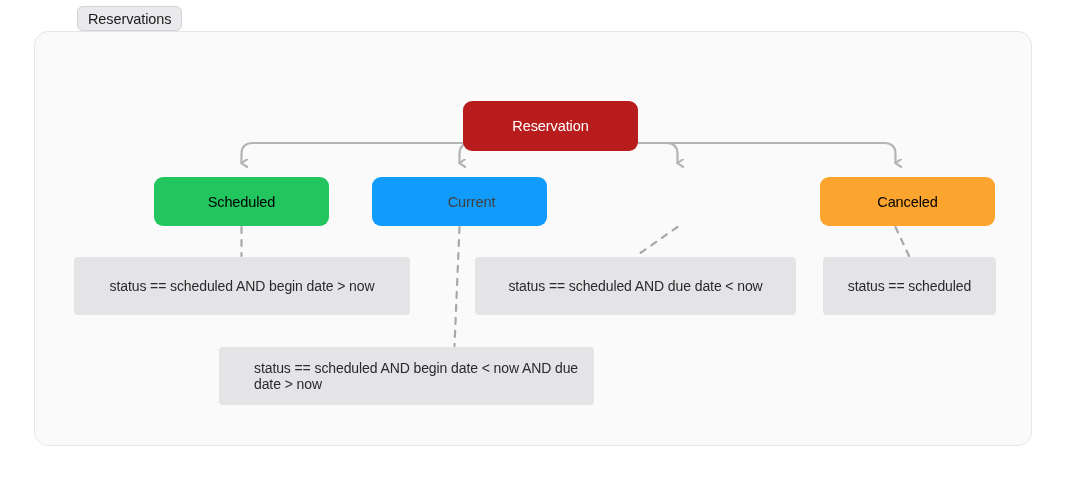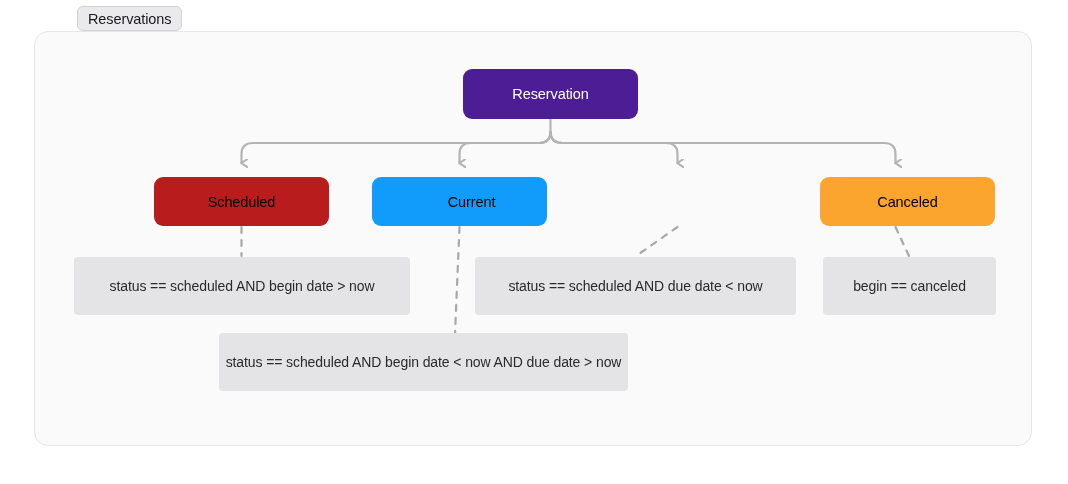--- a/index.html
+++ b/index.html
@@ -82,21 +82,21 @@
     width: 175px;
     height: 50px;
     color: #ffffff;
   }
   .node-state {
     top: 177px;
     width: 175px;
     height: 49px;
   }
   .node-scheduled { left: 154px; }
-  .node-current   { left: 372px; color: #000000; padding-left: 24px; }
+  .node-current   { left: 372px; color: #404040; padding-left: 24px; }
   .node-completed { left: 590px; }
   .node-canceled  { left: 808px; }
 
   
   .cond {
     position: absolute;
     display: flex;
     align-items: center;
     justify-content: center;
     background: #e4e4e6;
@@ -110,21 +110,21 @@
   .cond-scheduled {
     left: 74px;  top: 257px;  width: 336px; height: 58px;
   }
   .cond-completed {
     left: 475px; top: 257px;  width: 321px; height: 58px;
   }
   .cond-canceled {
     left: 823px; top: 257px;  width: 173px; height: 58px;
   }
   .cond-current {
-    left: 219px; top: 333px;  width: 409px; height: 58px;
+    left: 219px; top: 347px;  width: 375px; height: 58px; padding-left: 35px;
   }
 </style>
 </head>
 <body>
 
 <div id="canvas">
 
   <div class="title-chip">
     <span>Reservations</span>
   </div>
@@ -168,25 +168,25 @@
 
     <g>
       <path d="M677.5 227 L636 256" fill="none" stroke="#A8A8AC" stroke-width="2.2" stroke-linecap="round" stroke-dasharray="6 7"></path>
     </g>
 
     <g>
       <path d="M895.5 227 L909 256" fill="none" stroke="#A8A8AC" stroke-width="2.2" stroke-linecap="round" stroke-dasharray="6 7"></path>
     </g>
   </svg>
 
-  <div class="node node-root" style="background: #4c1d95;">
+  <div class="node node-root" style="background: #b91c1c; margin-top: 32px;">
     <span>Reservation</span>
   </div>
 
-  <div class="node node-state node-scheduled" style="background: #b91c1c;">
+  <div class="node node-state node-scheduled" style="background: #22c55e;">
     <span>Scheduled</span>
   </div>
 
   <div class="node node-state node-current" style="background: rgb(17, 155, 251);">
     <span>Current</span>
   </div>
 
 
   <div class="node node-state node-canceled" style="background: rgb(251, 165, 46); margin-left: 12px;">
     <span>Canceled</span>
@@ -194,20 +194,20 @@
 
   <div class="cond cond-scheduled">
     <span>status == scheduled AND begin date &gt; now</span>
   </div>
 
   <div class="cond cond-completed">
     <span>status == scheduled AND due date &lt; now</span>
   </div>
 
   <div class="cond cond-canceled">
-    <span>begin == canceled</span>
+    <span>status == scheduled</span>
   </div>
 
   <div class="cond cond-current">
     <span>status == scheduled AND begin date &lt; now AND due date &gt; now</span>
   </div>
 
 </div>
 
 </body></html>

